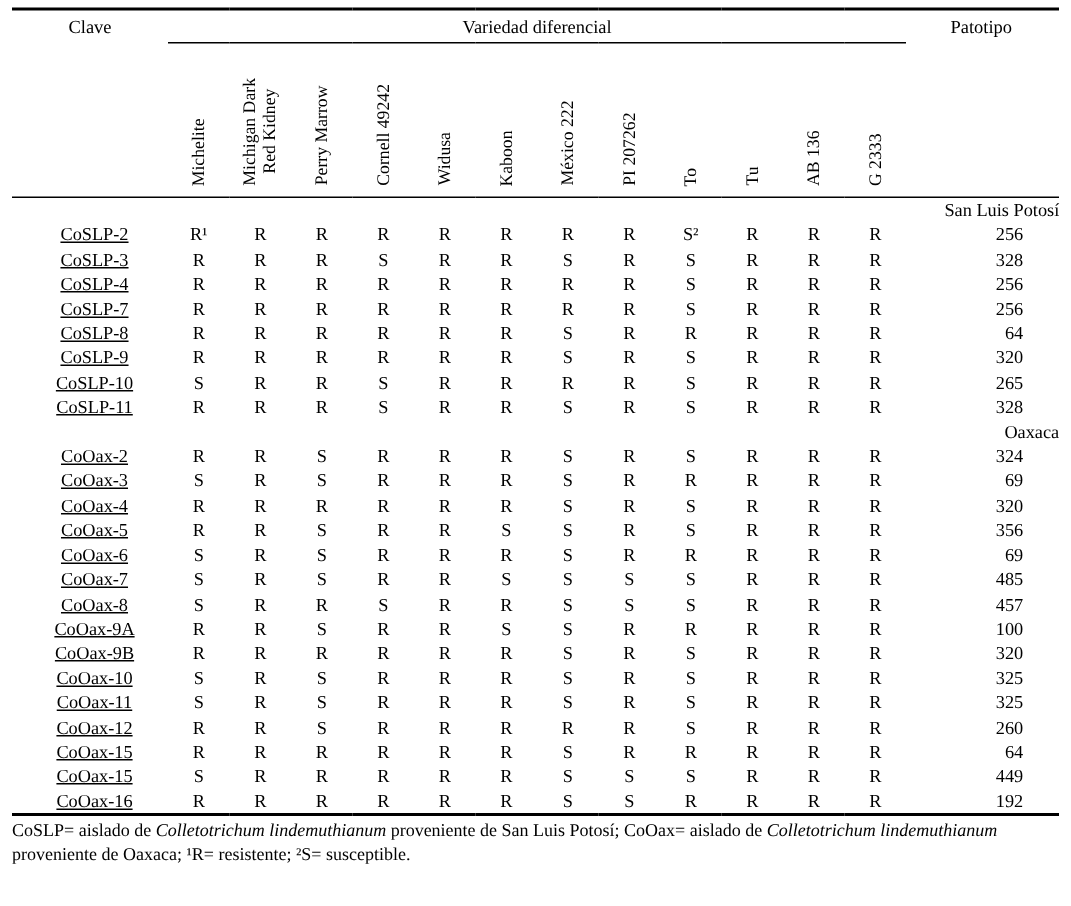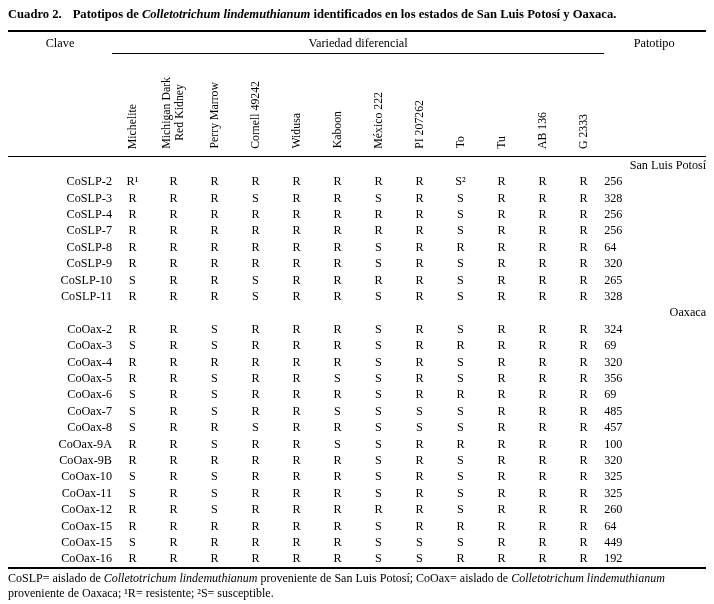--- a/index.html
+++ b/index.html
@@ -60,39 +60,36 @@
     display: inline-block;
     writing-mode: vertical-rl;
     transform: rotate(180deg);
     white-space: pre-line;
     font-size: 11.8px;
     line-height: 1.12;
   }
 
   tbody td { font-size: 12.2px; line-height: 16.4px; padding: 0; }
   .section { text-align: right; padding-left: 6px; }
-  .clave   { text-align: right; padding-left: 6px; }
+  .clave   { text-align: center; padding-left: 6px; text-decoration: underline; }
   .rx      { text-align: center; }
-  .pato    { text-align: left; padding-right: 24px; }
+  .pato    { text-align: right; padding-right: 24px; }
 
   .footnote {
     font-size: 12px;
     line-height: 1.28;
     margin-top: 2px;
     width: 698px;
   }
 </style>
 </head>
 <body>
 
 <div class="page">
 
-  <div class="title">
-    <span class="title-label">Cuadro 2.</span><span>Patotipos de </span><span class="species">Colletotrichum lindemuthianum</span><span> identificados en los estados de San Luis Potosí y Oaxaca.</span>
-  </div>
 
   <table>
     <colgroup>
       <col style="width:104px">
       <col style="width:41px">
         <col style="width:41px">
         <col style="width:41px">
         <col style="width:41px">
       <col style="width:41px">
         <col style="width:41px">

